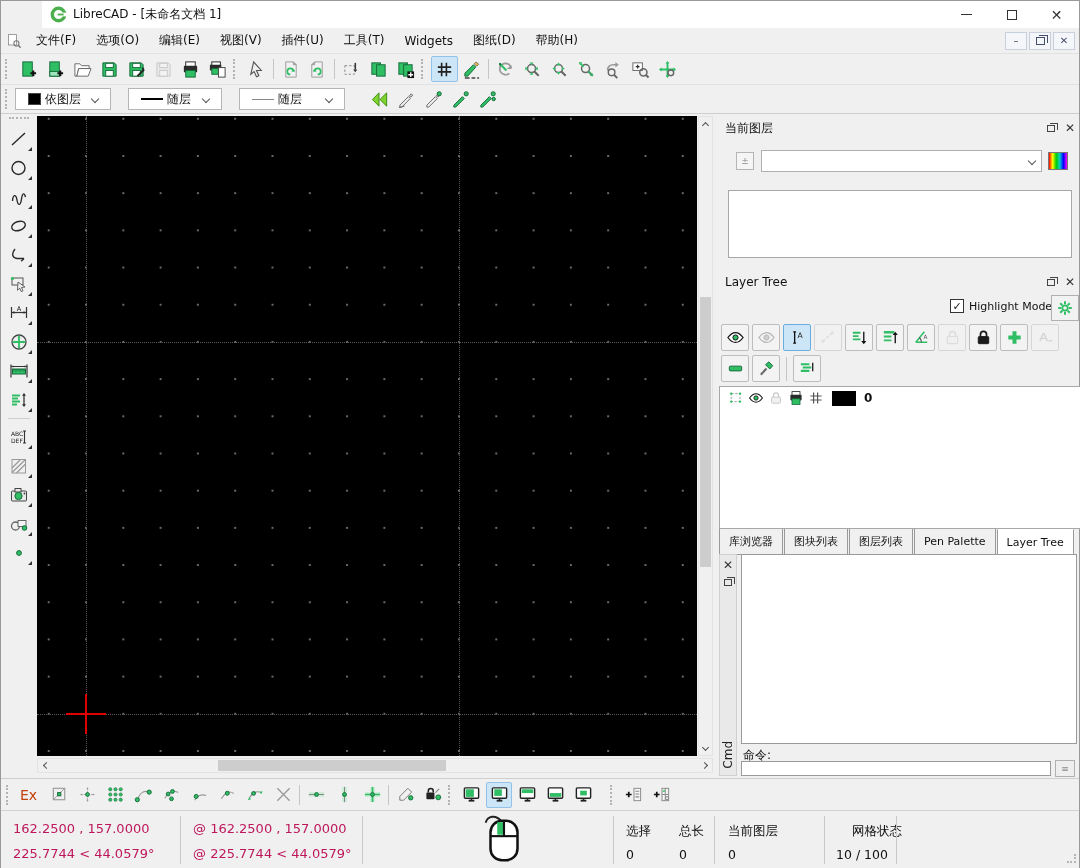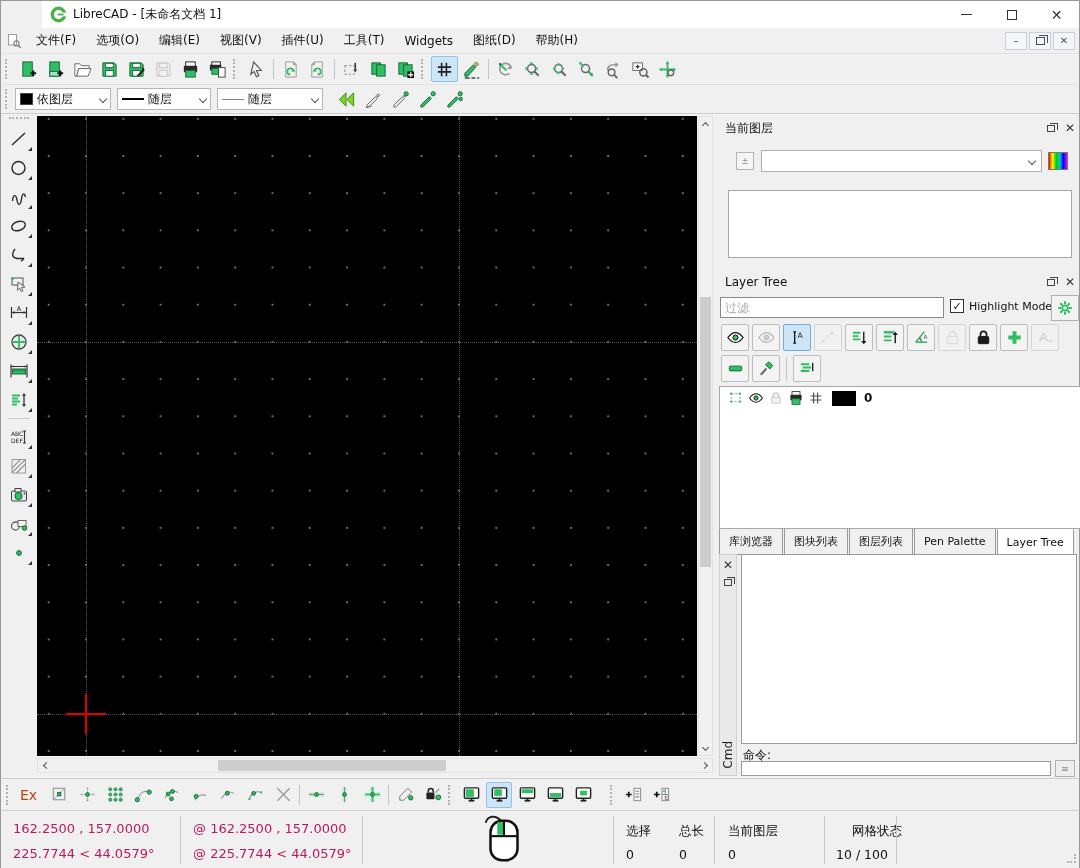--- a/index.html
+++ b/index.html
@@ -31,21 +31,21 @@
   .toolbar-main { height:31px; border-bottom:1px solid #e2e2e2; padding-left:2px; }
   .pen-toolbar { height:29px; border-bottom:1px solid #cfcfcf; padding-left:2px; }
   .grip { width:7px; height:20px; border-left:2px dotted #b3b3b3; margin:0 3px 0 2px; }
   .vsep { width:1px; height:20px; background:#c6c6c6; margin:0 3px; }
   .tbtn { width:27px; height:26px; display:flex; align-items:center; justify-content:center; border:1px solid transparent; border-radius:2px; flex:0 0 auto; }
   .tbtn svg { width:19px; height:19px; }
   .tbtn.active { background:#cde6f7; border-color:#92c2e8; }
   .tbtn.disabled { opacity:.45; }
   .ic { display:flex; }
 
-  .combo { height:22px; background:#fff; border:1px solid #b5b5b5; display:flex; align-items:center; padding:0 4px; margin-right:6px; font-size:12px; }
+  .combo { height:22px; background:#fff; border:1px solid #b5b5b5; display:flex; align-items:center; padding:0 12px; margin-right:17px; font-size:12px; }
   .combo .chev { margin-left:auto; }
   .chev { width:6px; height:6px; border-left:1.5px solid #555; border-bottom:1.5px solid #555; transform:rotate(-45deg); display:inline-block; }
   .swatch-sm { width:13px; height:12px; background:#000; margin-right:4px; border:1px solid #444; }
   .linetype-sample { width:22px; height:2px; background:#000; margin-right:4px; }
   .linewidth-sample { width:22px; height:1px; background:#888; margin-right:4px; }
 
   
   .workspace { position:relative; height:664px; background:#f0f0f0; }
   .palette { position:absolute; left:0; top:2px; width:36px; }
   .palette .grip-h { width:20px; height:5px; border-top:2px dotted #b3b3b3; margin:1px auto 3px; }
@@ -673,21 +673,20 @@
       </div>
 
       <div style="position:absolute;left:0;top:158px;width:362px;height:280px">
         <div class="dock-title">
           <span>Layer Tree</span>
           <span class="dt-btns">
             <span class="float-ico"></span>
             <span class="x-ico">✕</span>
           </span>
         </div>
-        <input class="lt-filter" placeholder="过滤" style="">
         <div class="lt-check">✓</div>
         <span class="lt-check-label">Highlight Mode</span>
         <div class="gear-btn">
           <svg viewBox="0 0 20 20">
               <circle cx="10" cy="10" r="3" fill="none" stroke="#2fbe64" stroke-width="2"></circle>
               <path d="M10 2.5v3.2M10 14.3v3.2M2.5 10h3.2M14.3 10h3.2M4.7 4.7L7 7M13 13l2.3 2.3M15.3 4.7L13 7M7 13l-2.3 2.3" stroke="#2fbe64" stroke-width="2.2"></path>
             </svg>
         </div>
         <div class="lt-row1">
             <div class="tbtn">

